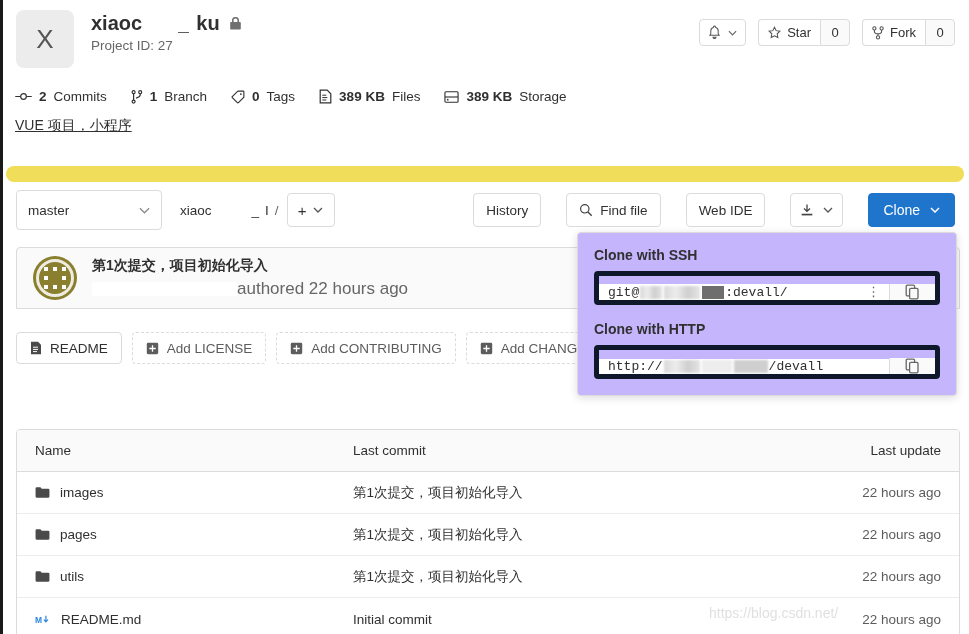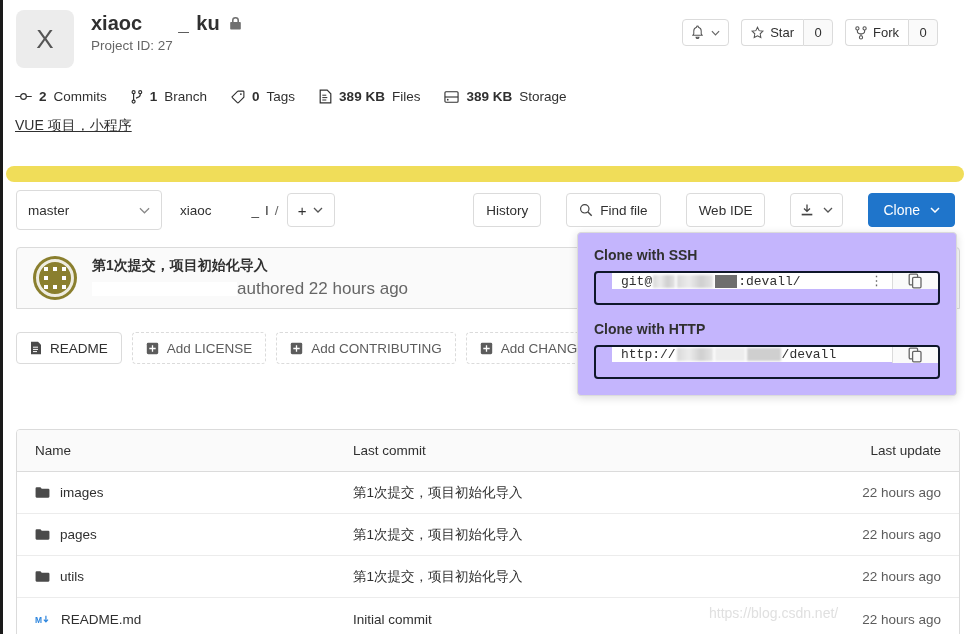--- a/index.html
+++ b/index.html
@@ -47,21 +47,21 @@
     height: 20px;
   }
   .lock-icon { margin-left: 9px; display:inline-flex; align-items:center; }
   .proj-id {
     font-size: 13.5px; color: #666;
     margin-top: 3px;
   }
 
   .header-actions {
     position: absolute;
-    right: 31px; top: 19px;
+    right: 14px; top: 19px;
     display: flex; align-items: center; gap: 12px;
   }
   .btn-grp { display: flex; align-items: stretch; }
   .btn {
     border: 1px solid #dbdbdb;
     background: #fff;
     border-radius: 4px;
     font-size: 13px;
     color: #303030;
     padding: 5px 9px;
@@ -230,25 +230,24 @@
     padding: 14px 16px 16px 16px;
     z-index: 20;
     margin-left: 44px;
   }
   .clone-label {
     font-size: 14px; font-weight: bold; color: #303030;
     margin-bottom: 8px;
   }
   .clone-label.second { margin-top: 16px; }
   .clone-field {
-    display: flex; align-items: flex-start;
-    border: 2px solid #0f172a; border-radius: 4px;
+    display: flex; align-items: flex-end;
+    border: 5px solid #0f172a; border-radius: 4px;
     height: 34px;
     overflow: hidden;
-    padding-left: 16px;
   }
   .clone-input {
     flex: 1 1 auto;
     display: flex; align-items: center;
     padding: 0 9px;
     font-family: "Liberation Mono", monospace;
     font-size: 13px;
     color: #303030;
     background: #fff;
     overflow: hidden;

